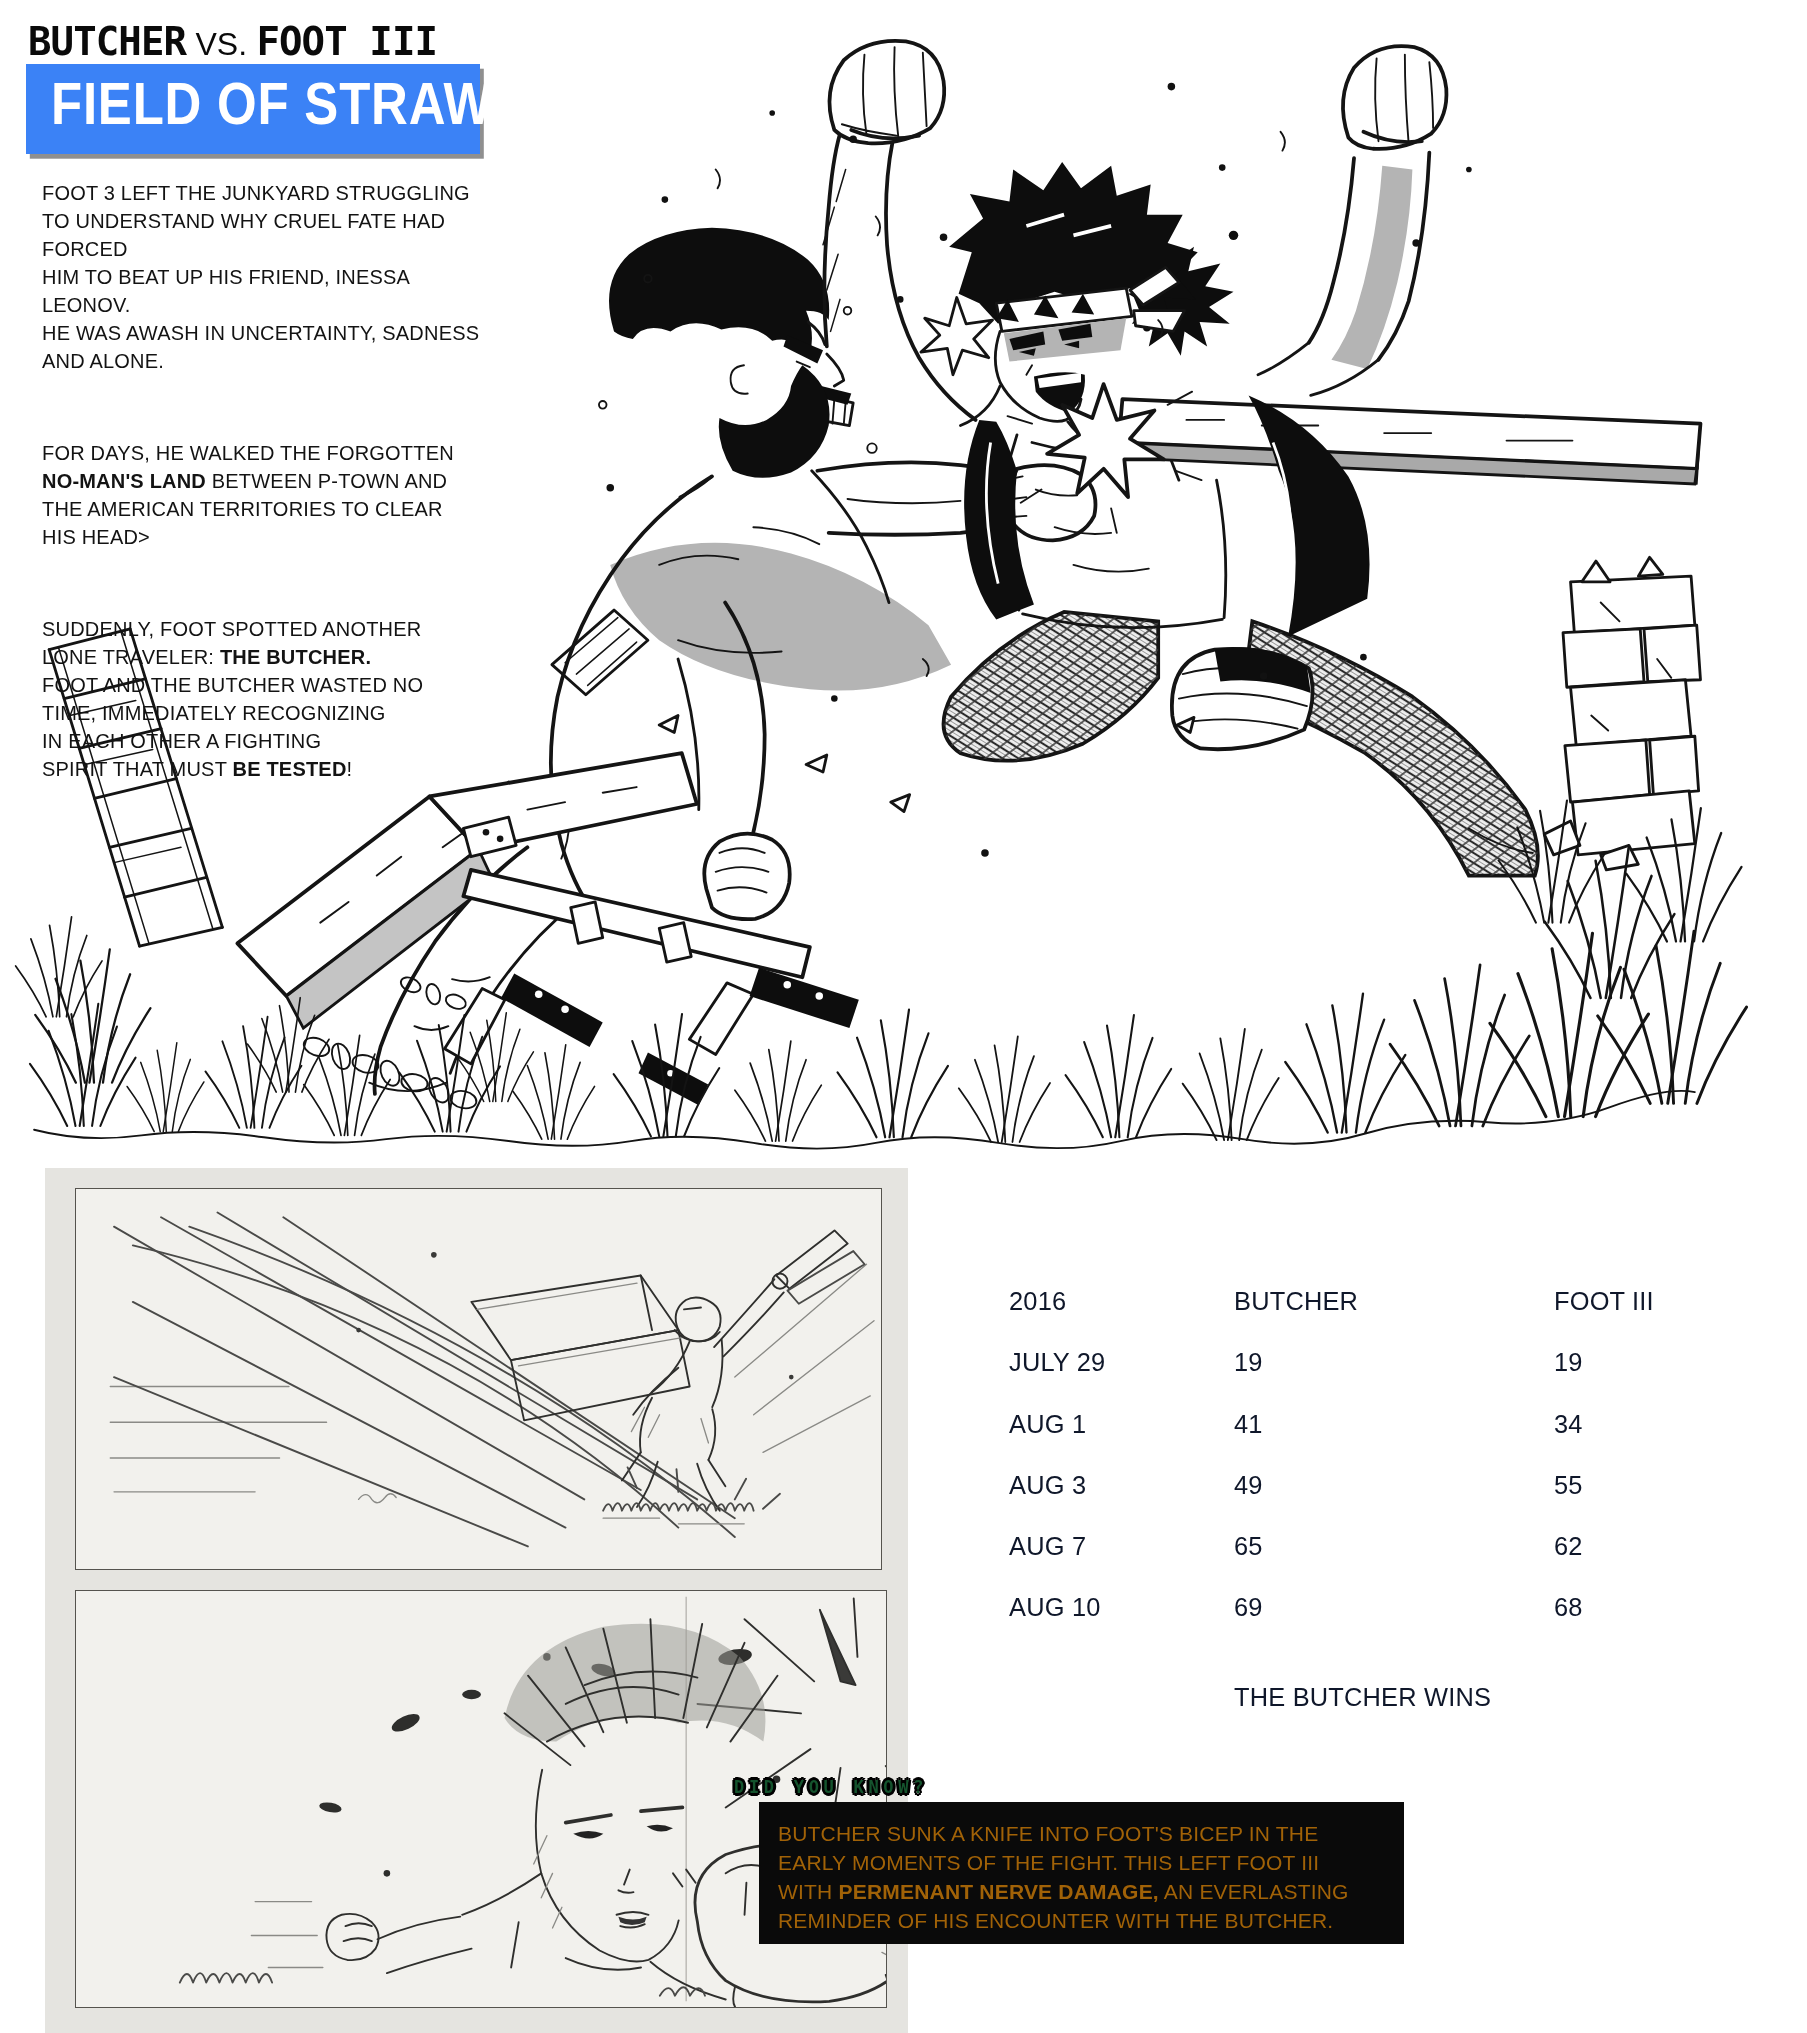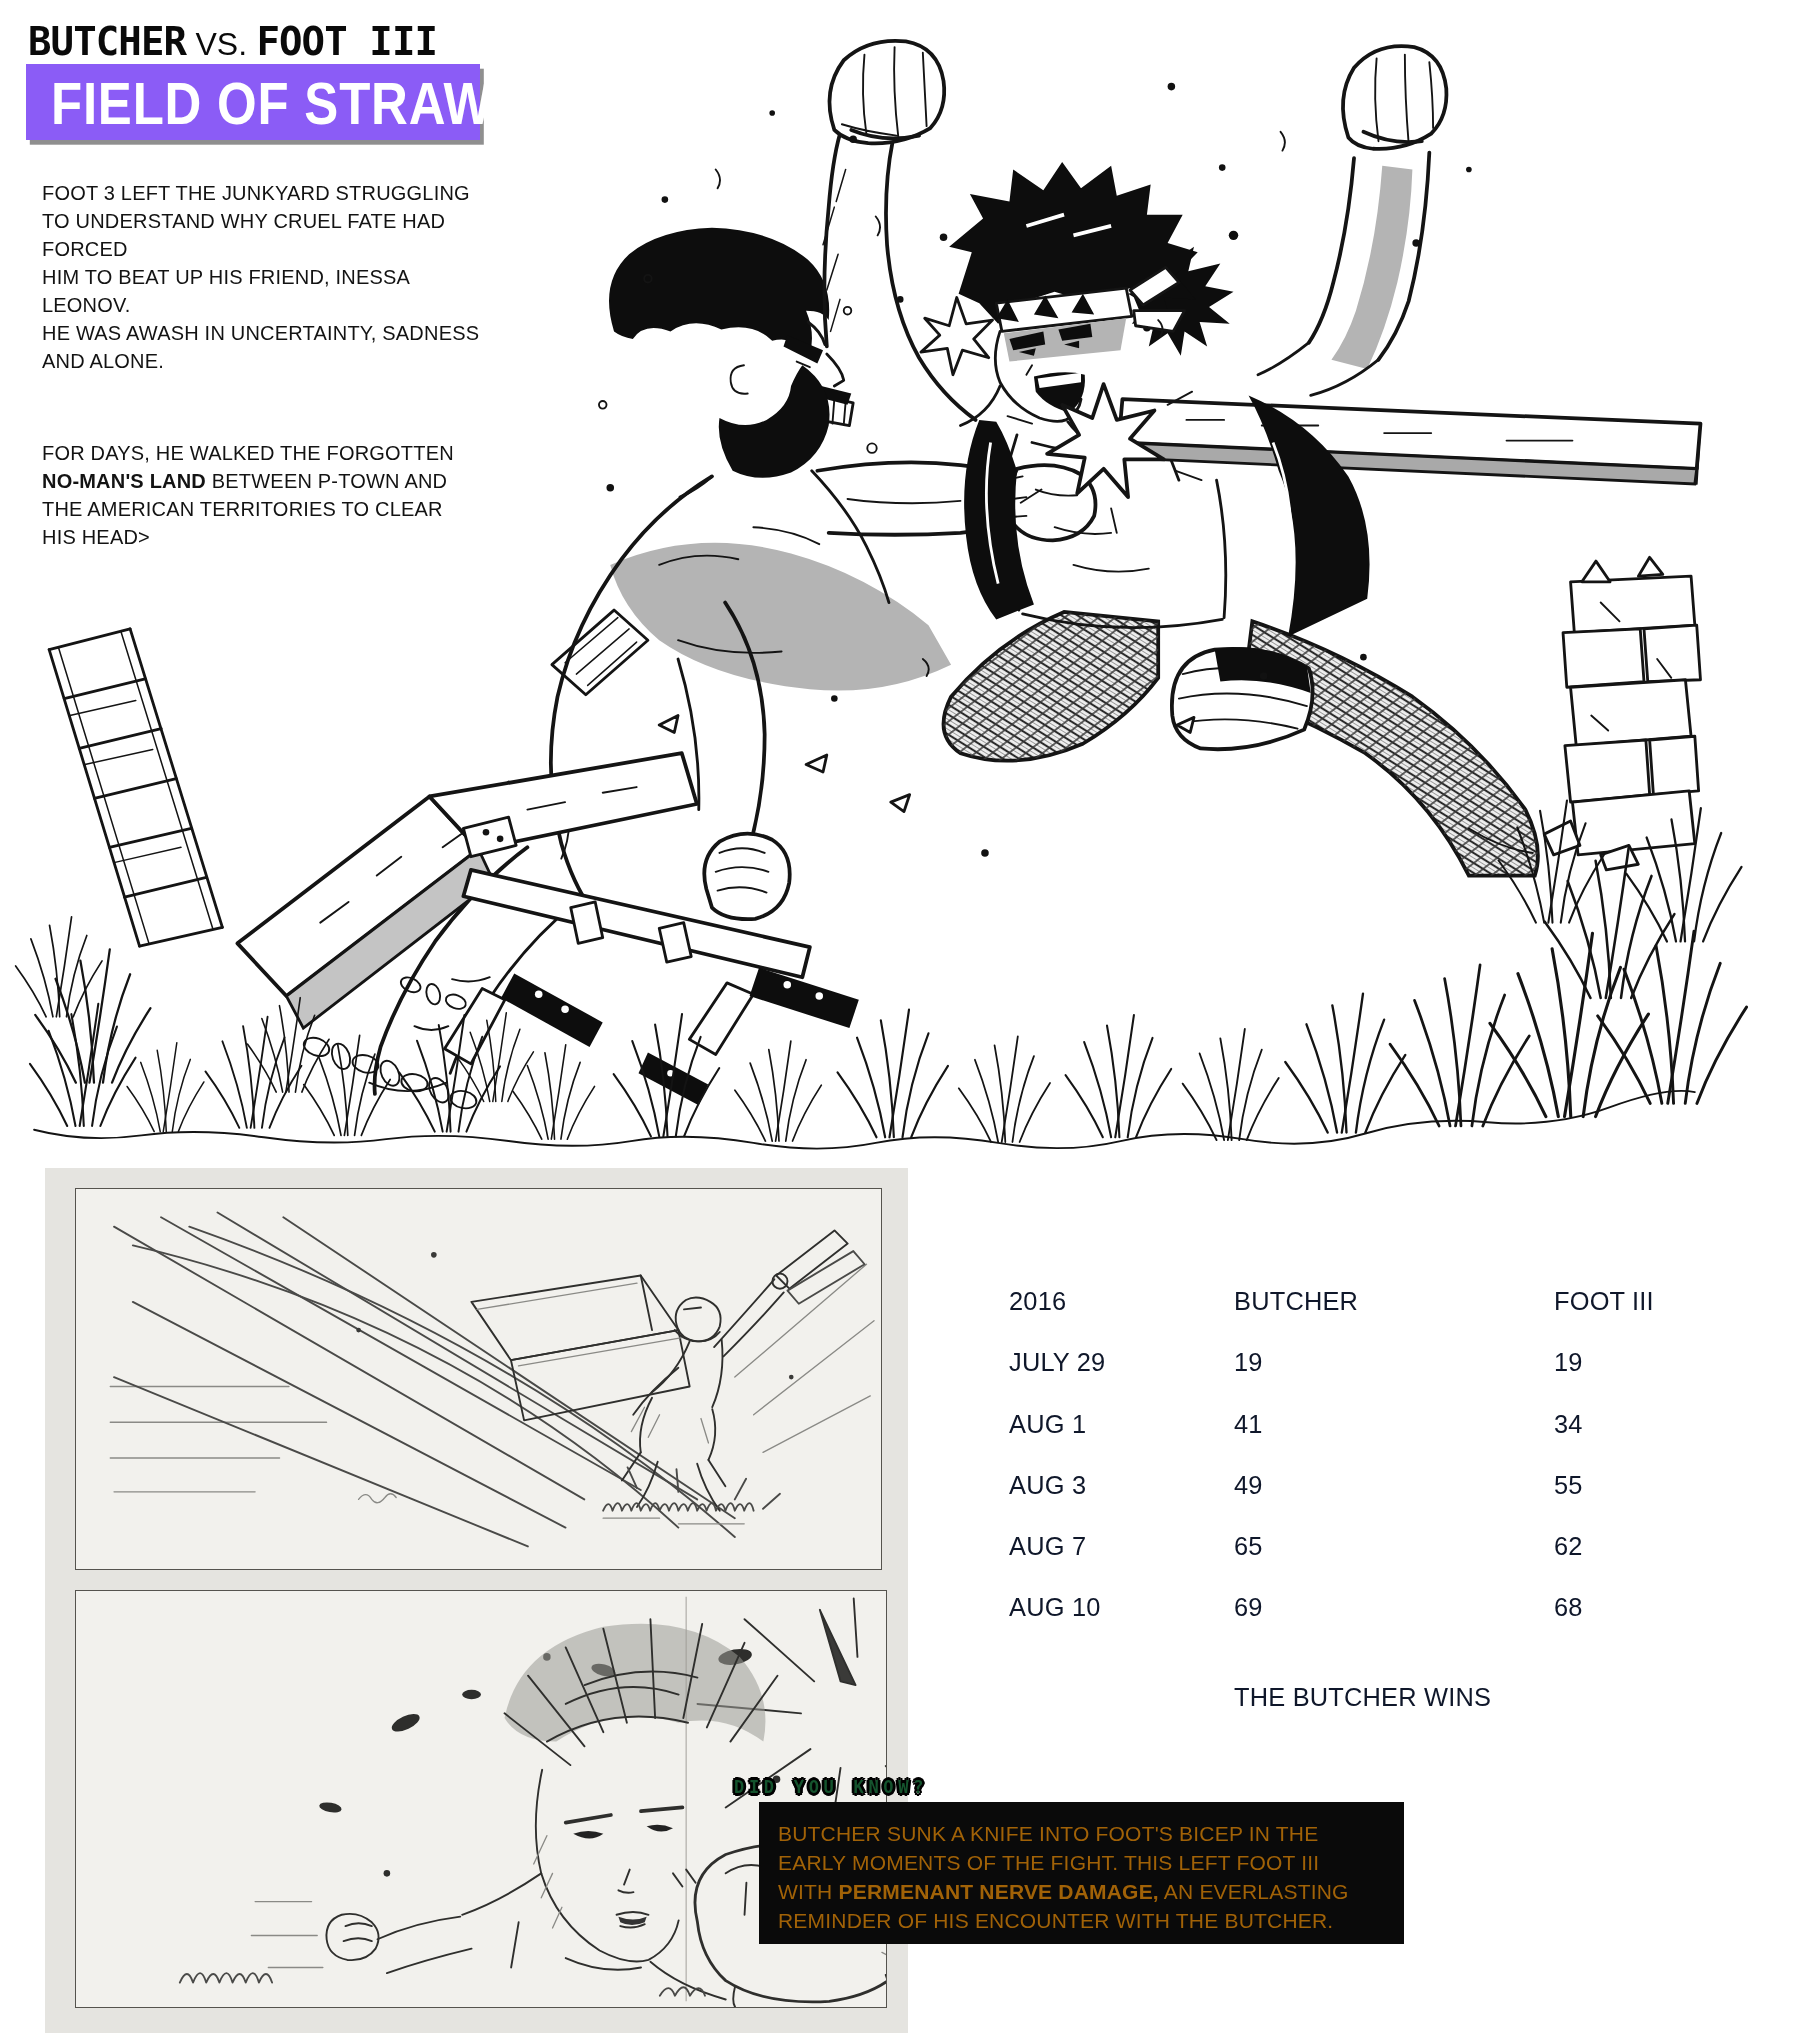--- a/index.html
+++ b/index.html
@@ -6,21 +6,21 @@
   body{width:1808px;height:2034px;position:relative;overflow:hidden;
        font-family:"Liberation Sans",sans-serif;-webkit-font-smoothing:antialiased;}
   .abs{position:absolute;}
 
   
   .series-title{left:28px;top:19px;display:flex;align-items:baseline;gap:9.4px;
     font-family:"DejaVu Sans Mono",monospace;font-weight:bold;font-size:39px;
     letter-spacing:-0.9px;color:#0a0a0a;white-space:nowrap;}
   .series-title .vs{font-family:"Liberation Sans",sans-serif;font-weight:400;
     font-size:32px;letter-spacing:0;}
-  .episode-banner{left:26px;top:64px;width:454px;height:76px;background:#8b5cf6;
+  .episode-banner{left:26px;top:64px;width:454px;height:90px;background:#3b82f6;
     box-shadow:3.8px 4.7px 0 #8f8f8f;}
   .episode-banner span{position:absolute;left:24.5px;top:4.7px;color:#ffffff;
     font-weight:bold;font-size:60px;letter-spacing:0.9px;transform:scaleX(.85);
     transform-origin:left center;white-space:nowrap;}
 
   
   .story{left:42px;top:151px;width:452px;color:#131313;font-size:20px;
     line-height:28px;letter-spacing:0.2px;white-space:pre-line;z-index:3;}
   .story p{margin:0 0 36px 0;}
   .story b{font-weight:bold;}
@@ -339,20 +339,26 @@
 <div class="abs story">
   <p><span>FOOT 3 LEFT THE JUNKYARD STRUGGLING
 TO UNDERSTAND WHY CRUEL FATE HAD FORCED
 HIM TO BEAT UP HIS FRIEND, INESSA LEONOV.
 HE WAS AWASH IN UNCERTAINTY, SADNESS
 AND ALONE.</span></p>
   <p><span>FOR DAYS, HE WALKED THE FORGOTTEN
 </span><b>NO-MAN'S LAND</b><span> BETWEEN P-TOWN AND
 THE AMERICAN TERRITORIES TO CLEAR
 HIS HEAD&gt;</span></p>
+  <p><span>SUDDENLY, FOOT SPOTTED ANOTHER
+LONE TRAVELER: </span><b>THE BUTCHER.</b><span>
+FOOT AND THE BUTCHER WASTED NO
+TIME, IMMEDIATELY RECOGNIZING
+IN EACH OTHER A FIGHTING
+SPIRIT THAT MUST </span><b>BE TESTED</b><span>!</span></p>
 </div>
 
 <div class="abs sketch-paper">
   <div class="panel panel1">
     <svg width="805" height="380" viewBox="0 0 855 404">
       <g class="pc pcl">
         <path d="M36 210 h190 M36 248 h230 M36 286 h180 M40 322 h150"></path>
         <path d="M840 80 L700 200 M848 140 L720 240 M844 220 L730 280"></path>
       </g>
       <g class="pc">

